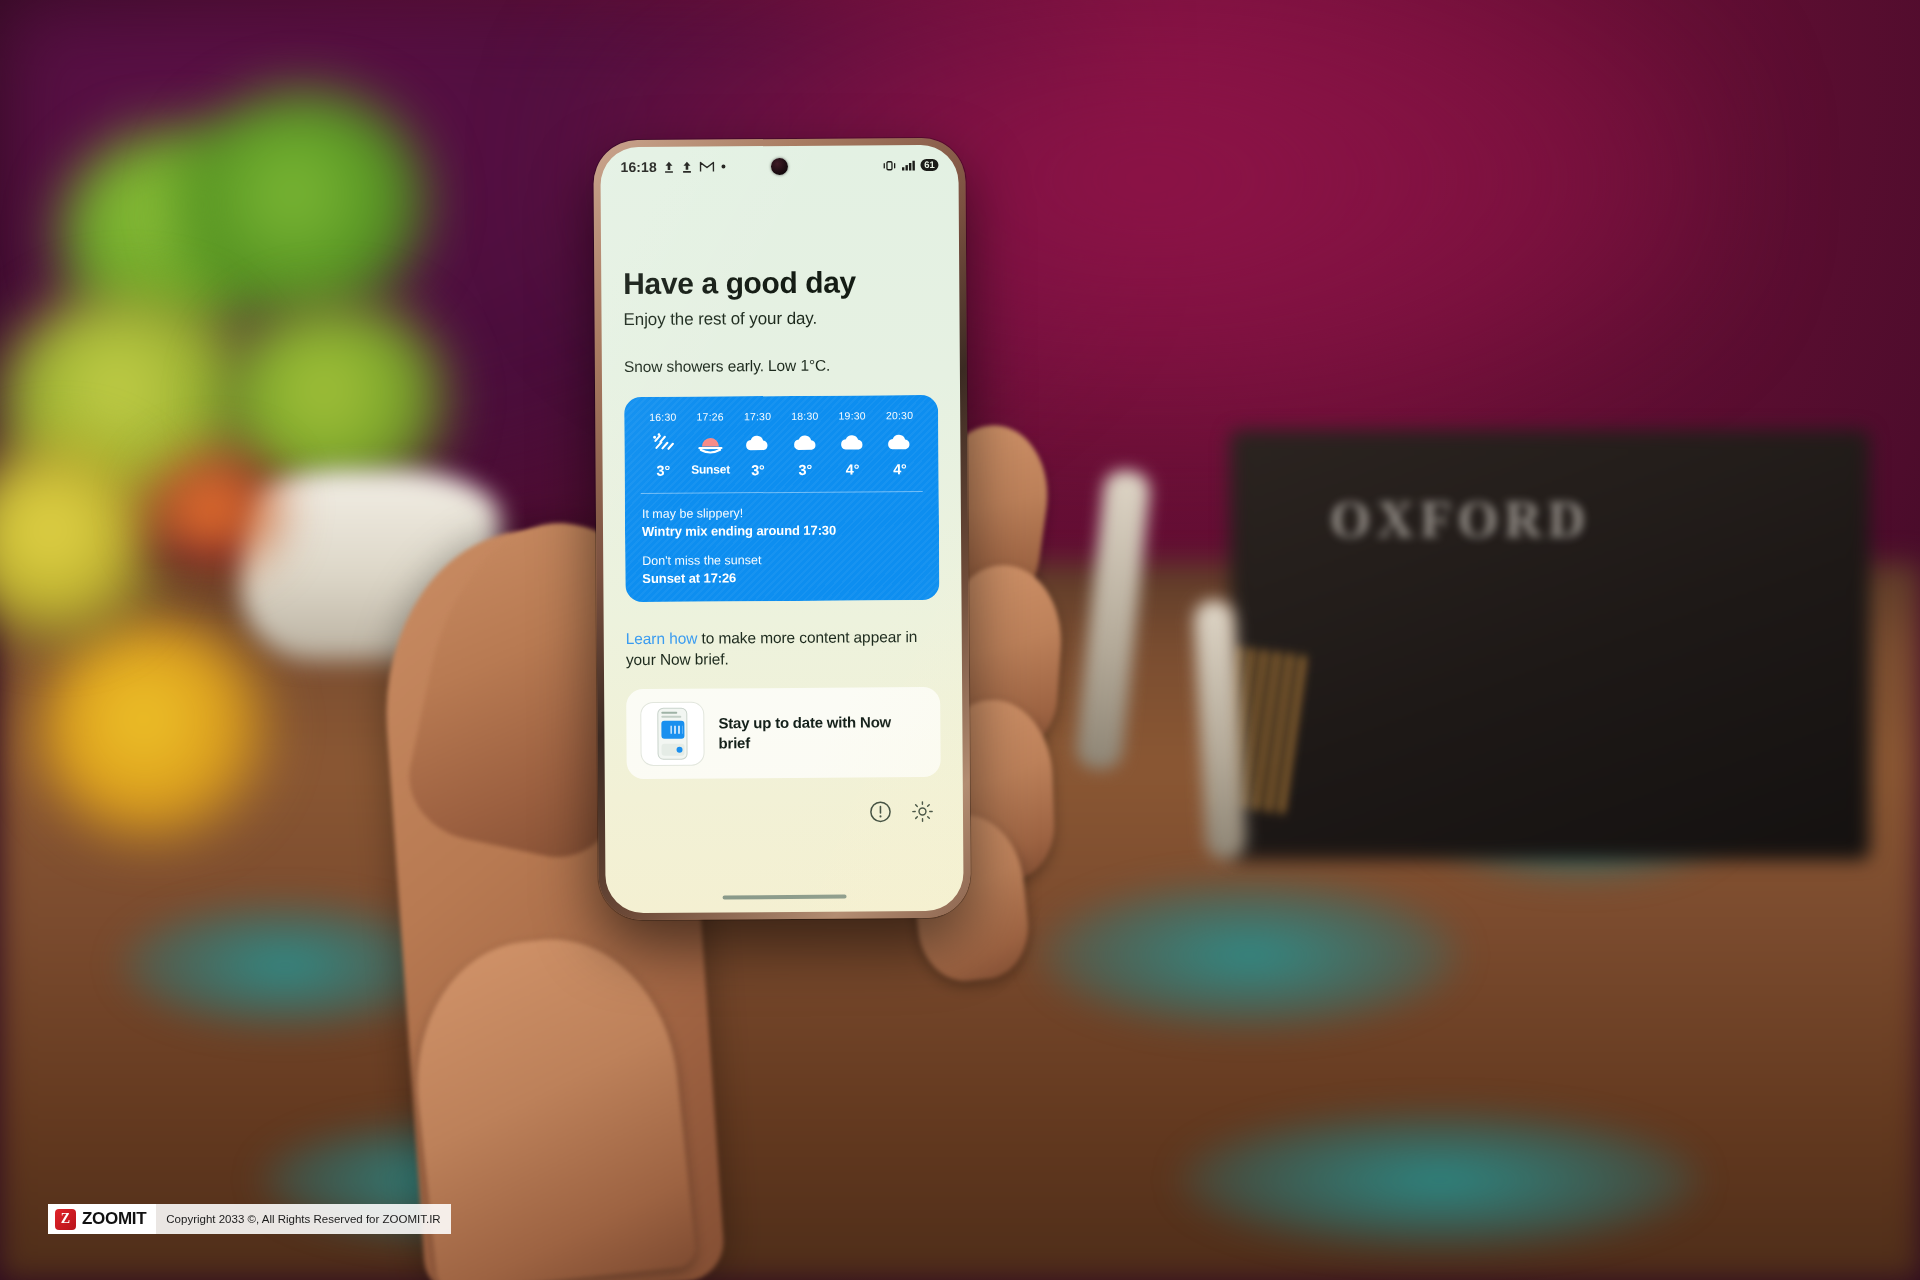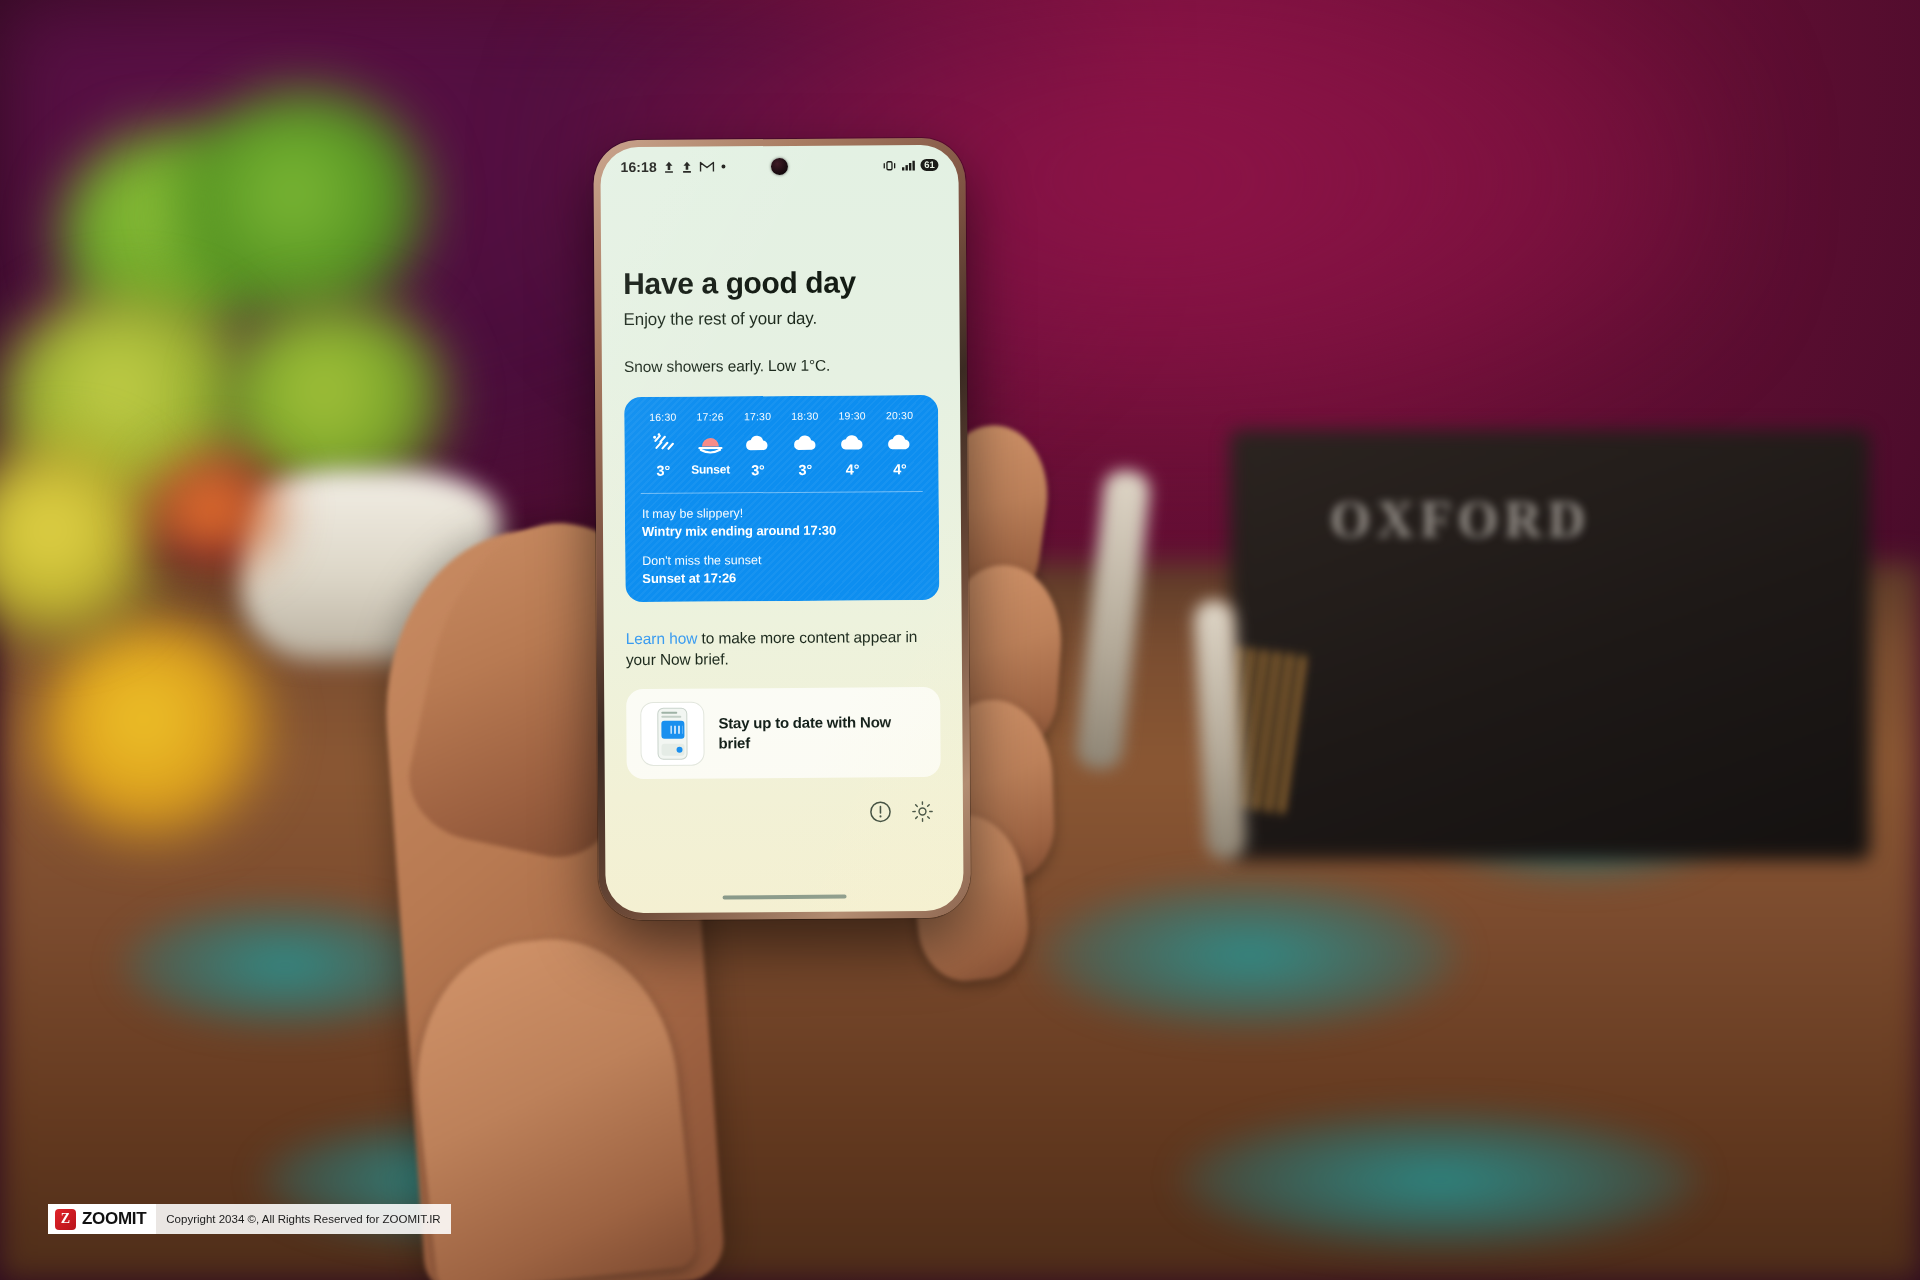--- a/index.html
+++ b/index.html
@@ -487,14 +487,14 @@
     <div class="home-indicator"></div>
     <div class="glare"></div>
   </div>
 </div>
 
 <div class="watermark">
   <div class="wm-logo">
     <div class="wm-mark">Z</div>
     <div class="wm-name">ZOOMIT</div>
   </div>
-  <div class="wm-copy">Copyright 2034 ©, All Rights Reserved for ZOOMIT.IR</div>
+  <div class="wm-copy">Copyright 2033 ©, All Rights Reserved for ZOOMIT.IR</div>
 </div>
 
 </body></html>

